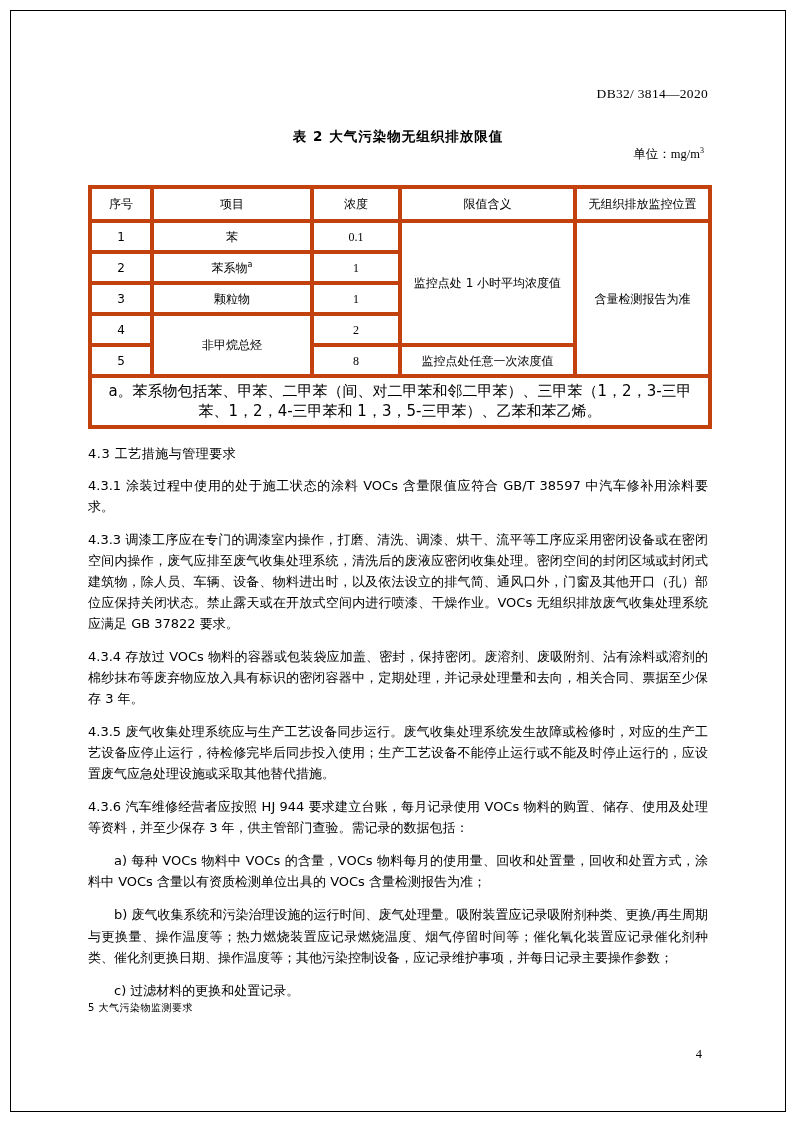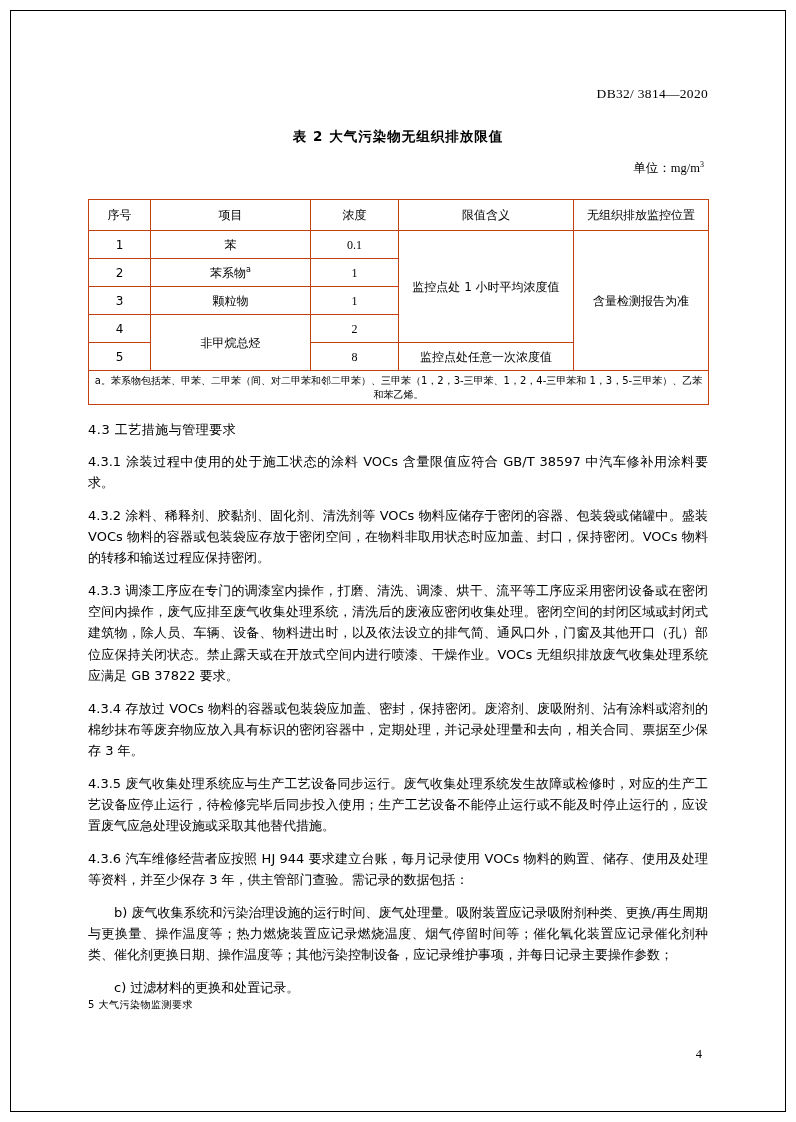--- a/index.html
+++ b/index.html
@@ -43,54 +43,53 @@
     font-size: 13.5px;
     font-family: "Liberation Serif", serif;
     letter-spacing: 0.3px;
     margin-bottom: 26px;
   }
   .table-title {
     text-align: center;
     font-size: 13.5px;
     font-weight: bold;
     letter-spacing: 1px;
-    margin-bottom: 14px;
   }
   .unit-line {
     text-align: right;
     font-size: 12.5px;
     font-family: "Liberation Serif", serif;
     margin-bottom: 22px;
     padding-right: 4px;
   }
   table.limits {
     border-collapse: collapse;
     width: 100%;
     font-size: 12px;
     table-layout: fixed;
   }
   table.limits td, table.limits th {
-    border: 1px solid #c2410c;
+    border: 4px solid #c2410c;
     text-align: center;
     vertical-align: middle;
     padding: 3px 2px;
     font-weight: normal;
     line-height: 1.35;
   }
   table.limits thead td {
     height: 24px;
   }
   table.limits tbody td {
     height: 21px;
   }
   td.note {
     text-align: left;
     padding: 4px 6px;
     line-height: 1.55;
-    font-size: 10px;
+    font-size: 15px;
   }
   .sup {
     font-size: 8px;
     vertical-align: super;
   }
   .sec-head {
     font-size: 13px;
     margin-top: 16px;
     margin-bottom: 6px;
     letter-spacing: 0.5px;
@@ -183,25 +182,25 @@
         </tr>
         <tr>
           <td class="note" colspan="5">a。苯系物包括苯、甲苯、二甲苯（间、对二甲苯和邻二甲苯）、三甲苯（1，2，3-三甲苯、1，2，4-三甲苯和 1，3，5-三甲苯）、乙苯和苯乙烯。</td>
         </tr>
       </tbody>
     </table>
 
     <div class="sec-head">4.3   工艺措施与管理要求</div>
 
     <p class="para">4.3.1   涂装过程中使用的处于施工状态的涂料 VOCs 含量限值应符合 GB/T 38597 中汽车修补用涂料要求。</p>
-    <p class="para">4.3.2   涂料、稀释剂、胶黏剂、固化剂、清洗剂等 VOCs 物料应储存于密闭的容器、包装袋或储罐中。盛装 VOCs 物料的容器或包装袋应存放于密闭空间，在物料非取用状态时应加盖、封口，保持密闭。VOCs 物料的转移和输送过程应保持密闭。</p>
     <p class="para">4.3.3   调漆工序应在专门的调漆室内操作，打磨、清洗、调漆、烘干、流平等工序应采用密闭设备或在密闭空间内操作，废气应排至废气收集处理系统，清洗后的废液应密闭收集处理。密闭空间的封闭区域或封闭式建筑物，除人员、车辆、设备、物料进出时，以及依法设立的排气简、通风口外，门窗及其他开口（孔）部位应保持关闭状态。禁止露天或在开放式空间内进行喷漆、干燥作业。VOCs 无组织排放废气收集处理系统应满足 GB 37822 要求。</p>
     <p class="para">4.3.4   存放过 VOCs 物料的容器或包装袋应加盖、密封，保持密闭。废溶剂、废吸附剂、沾有涂料或溶剂的棉纱抹布等废弃物应放入具有标识的密闭容器中，定期处理，并记录处理量和去向，相关合同、票据至少保存 3 年。</p>
     <p class="para">4.3.5   废气收集处理系统应与生产工艺设备同步运行。废气收集处理系统发生故障或检修时，对应的生产工艺设备应停止运行，待检修完毕后同步投入使用；生产工艺设备不能停止运行或不能及时停止运行的，应设置废气应急处理设施或采取其他替代措施。</p>
     <p class="para">4.3.6   汽车维修经营者应按照 HJ 944 要求建立台账，每月记录使用 VOCs 物料的购置、储存、使用及处理等资料，并至少保存 3 年，供主管部门查验。需记录的数据包括：</p>
+    <p class="para indent">a)    每种 VOCs 物料中 VOCs 的含量，VOCs 物料每月的使用量、回收和处置量，回收和处置方式，涂料中 VOCs 含量以有资质检测单位出具的 VOCs 含量检测报告为准；</p>
     <p class="para indent">b)    废气收集系统和污染治理设施的运行时间、废气处理量。吸附装置应记录吸附剂种类、更换/再生周期与更换量、操作温度等；热力燃烧装置应记录燃烧温度、烟气停留时间等；催化氧化装置应记录催化剂种类、催化剂更换日期、操作温度等；其他污染控制设备，应记录维护事项，并每日记录主要操作参数；</p>
     <p class="para indent">c)    过滤材料的更换和处置记录。</p>
 
     <div class="tail-head">5   大气污染物监测要求</div>
   </div>
 
   <div class="page-number">4</div>
 </div>
 
 </body></html>

